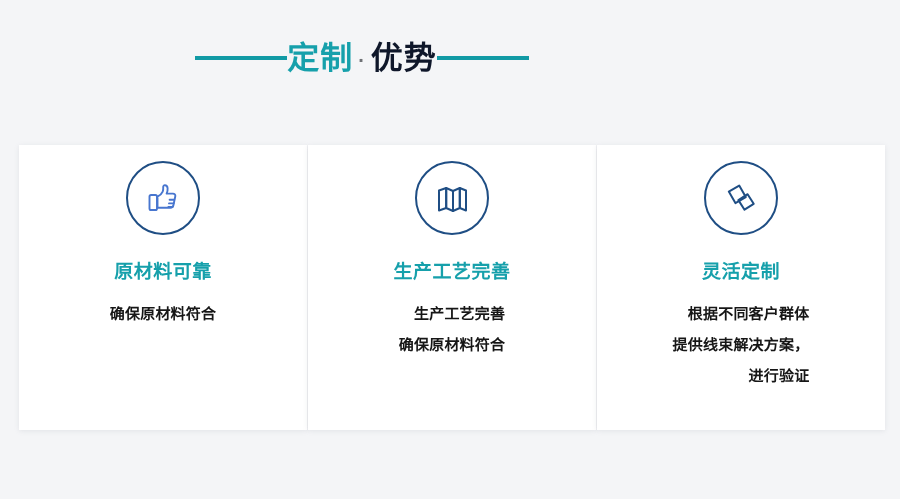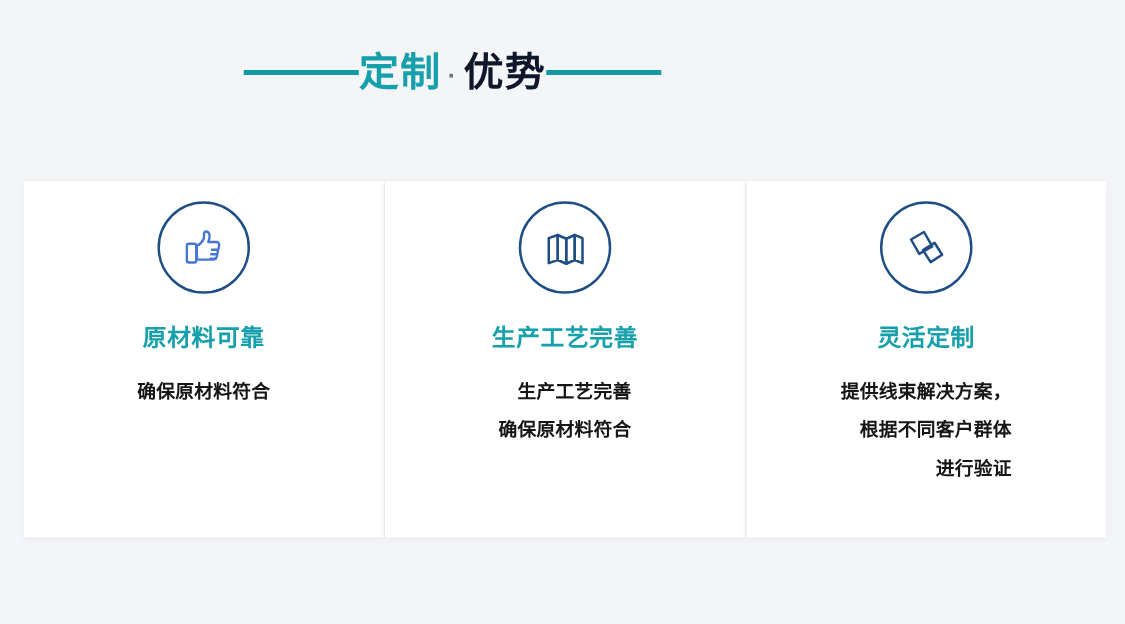--- a/index.html
+++ b/index.html
@@ -155,19 +155,19 @@
 
   <div class="card">
     <div class="icon-circle">
       <svg width="40" height="40" viewBox="0 0 40 40" fill="none" stroke="#1f4e84" stroke-width="2" stroke-linejoin="round" stroke-linecap="round">
         <path d="M7.8 13.6 18.2 7.6l6.6 11.5-10.4 6z"></path>
         <path d="M17.4 22.1 26.6 16.2l6.1 9.6-9.2 5.9z"></path>
       </svg>
     </div>
     <div class="card-title">灵活定制</div>
     <div class="card-body">
+      <span class="line">根据不同客户群体</span>
       <span class="line">提供线束解决方案，</span>
-      <span class="line">根据不同客户群体</span>
       <span class="line">进行验证</span>
     </div>
   </div>
 
 </div>
 
 </body></html>

